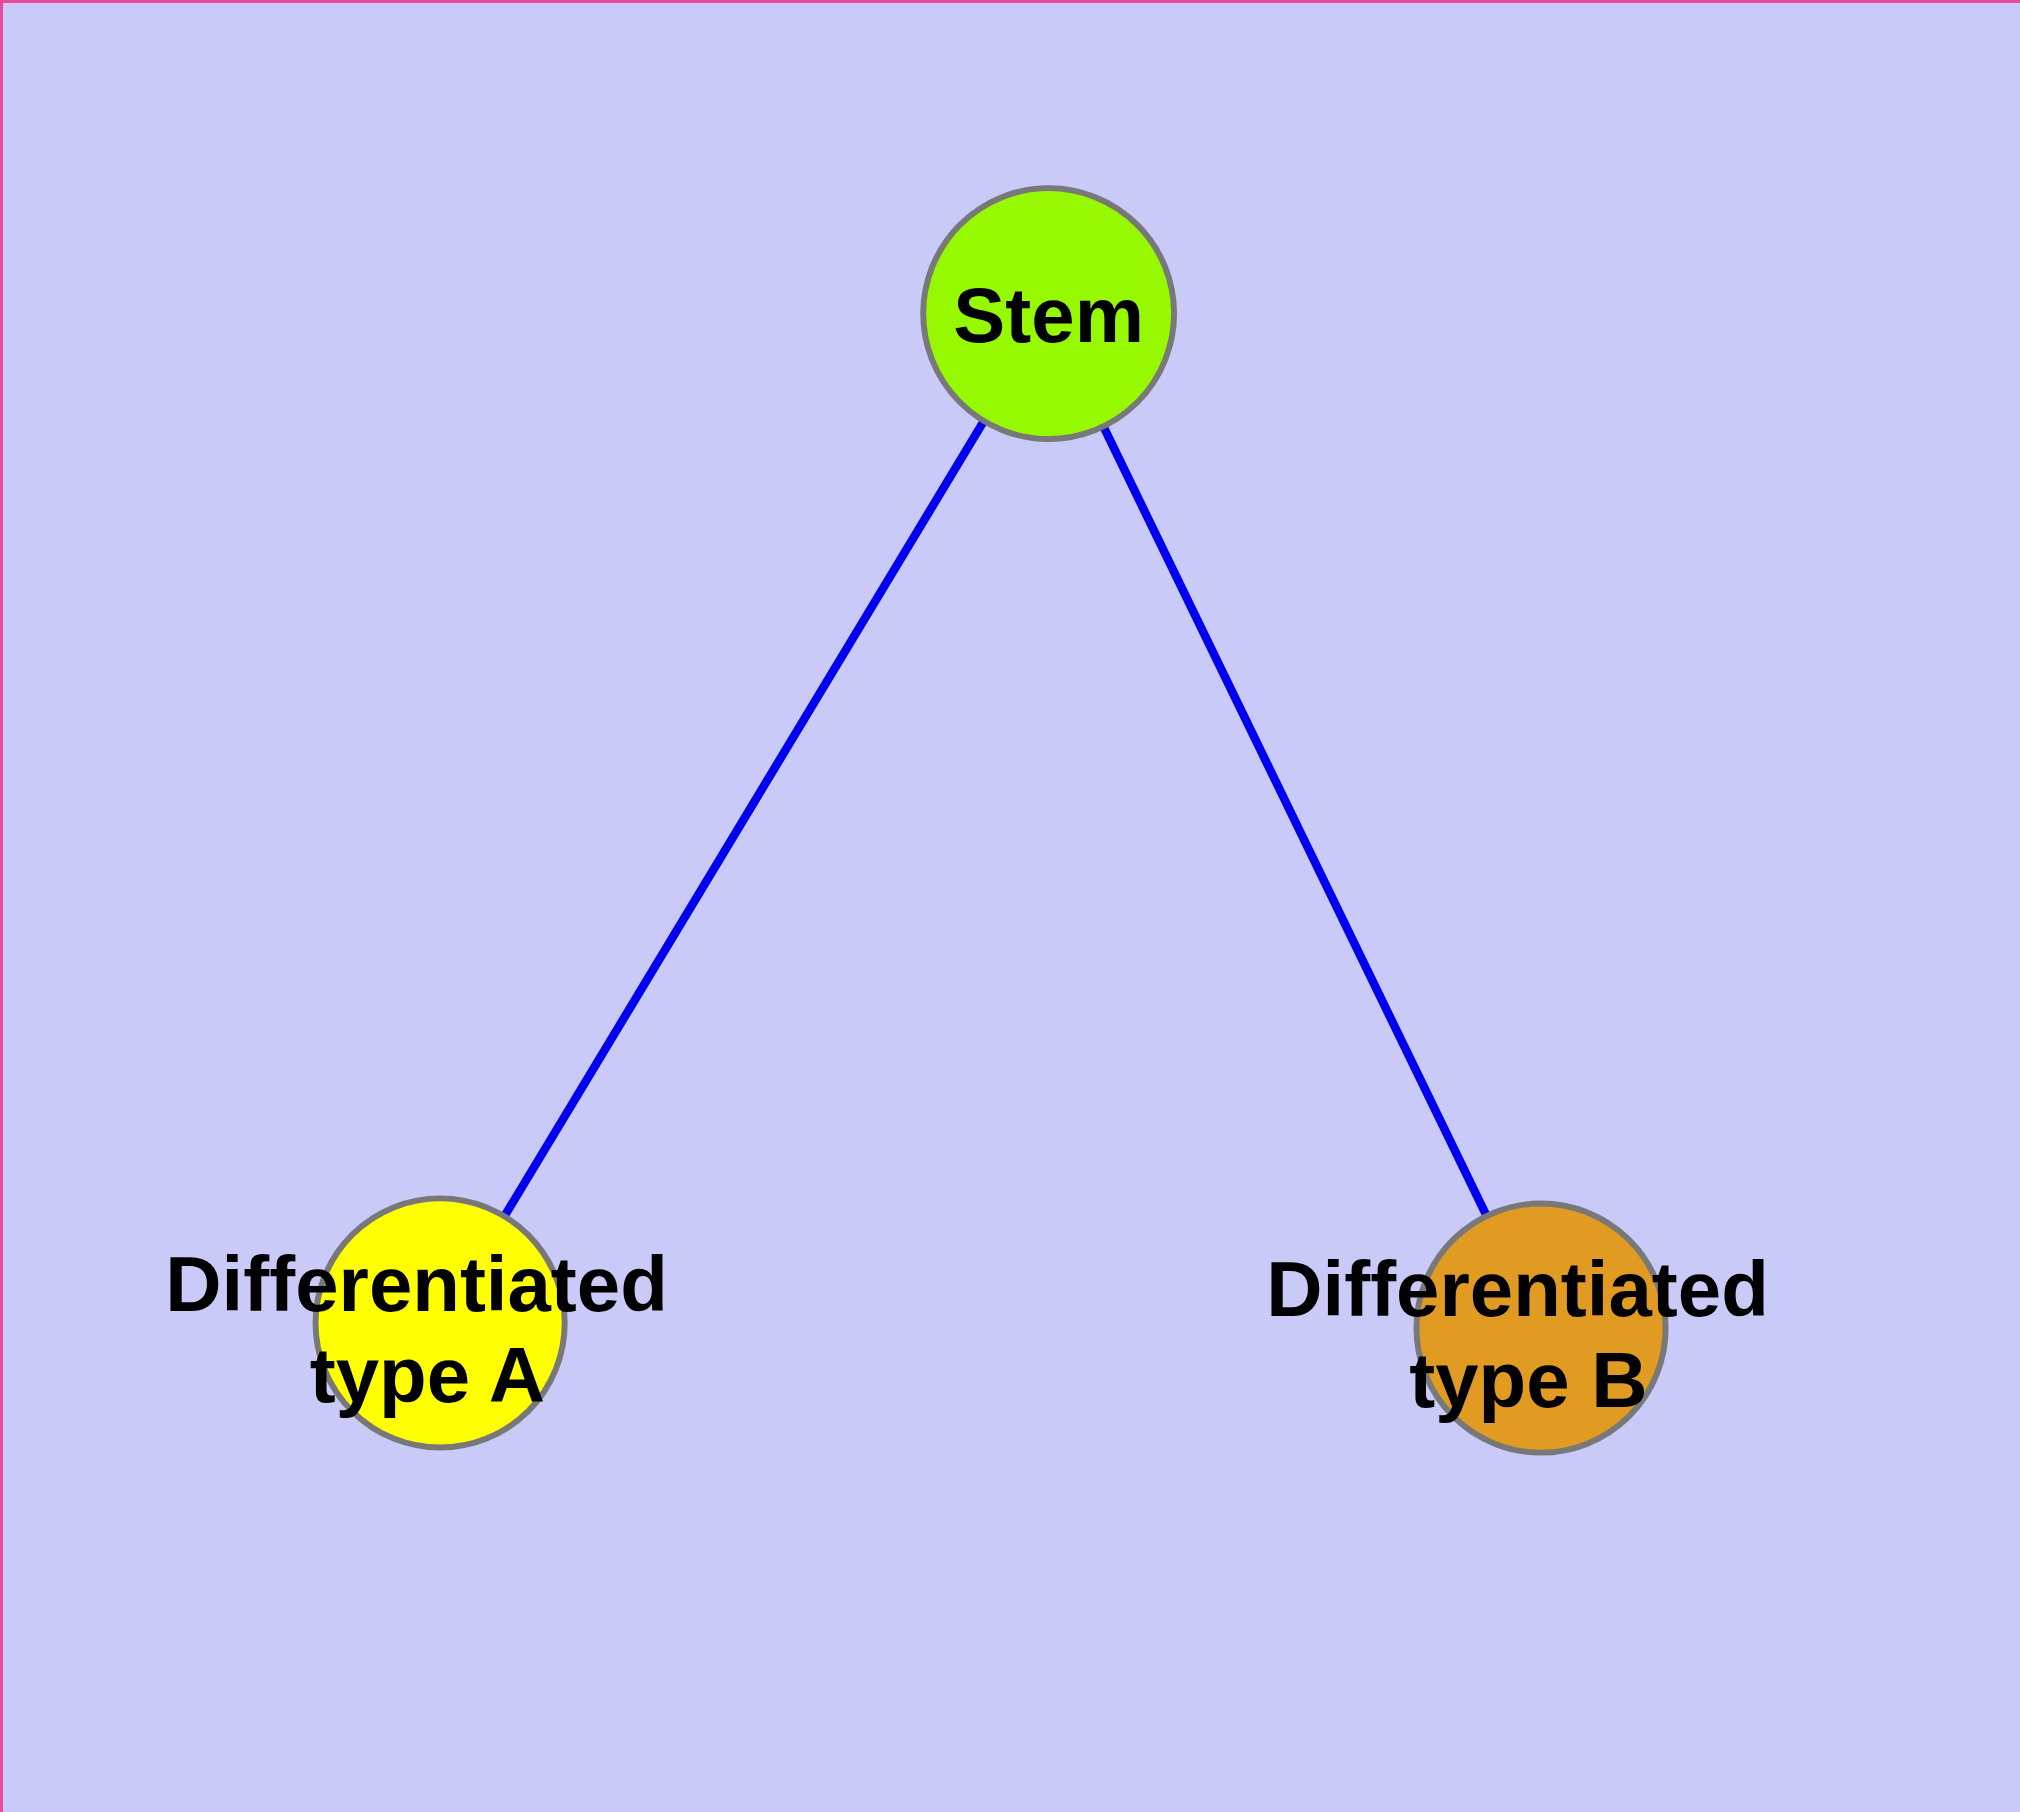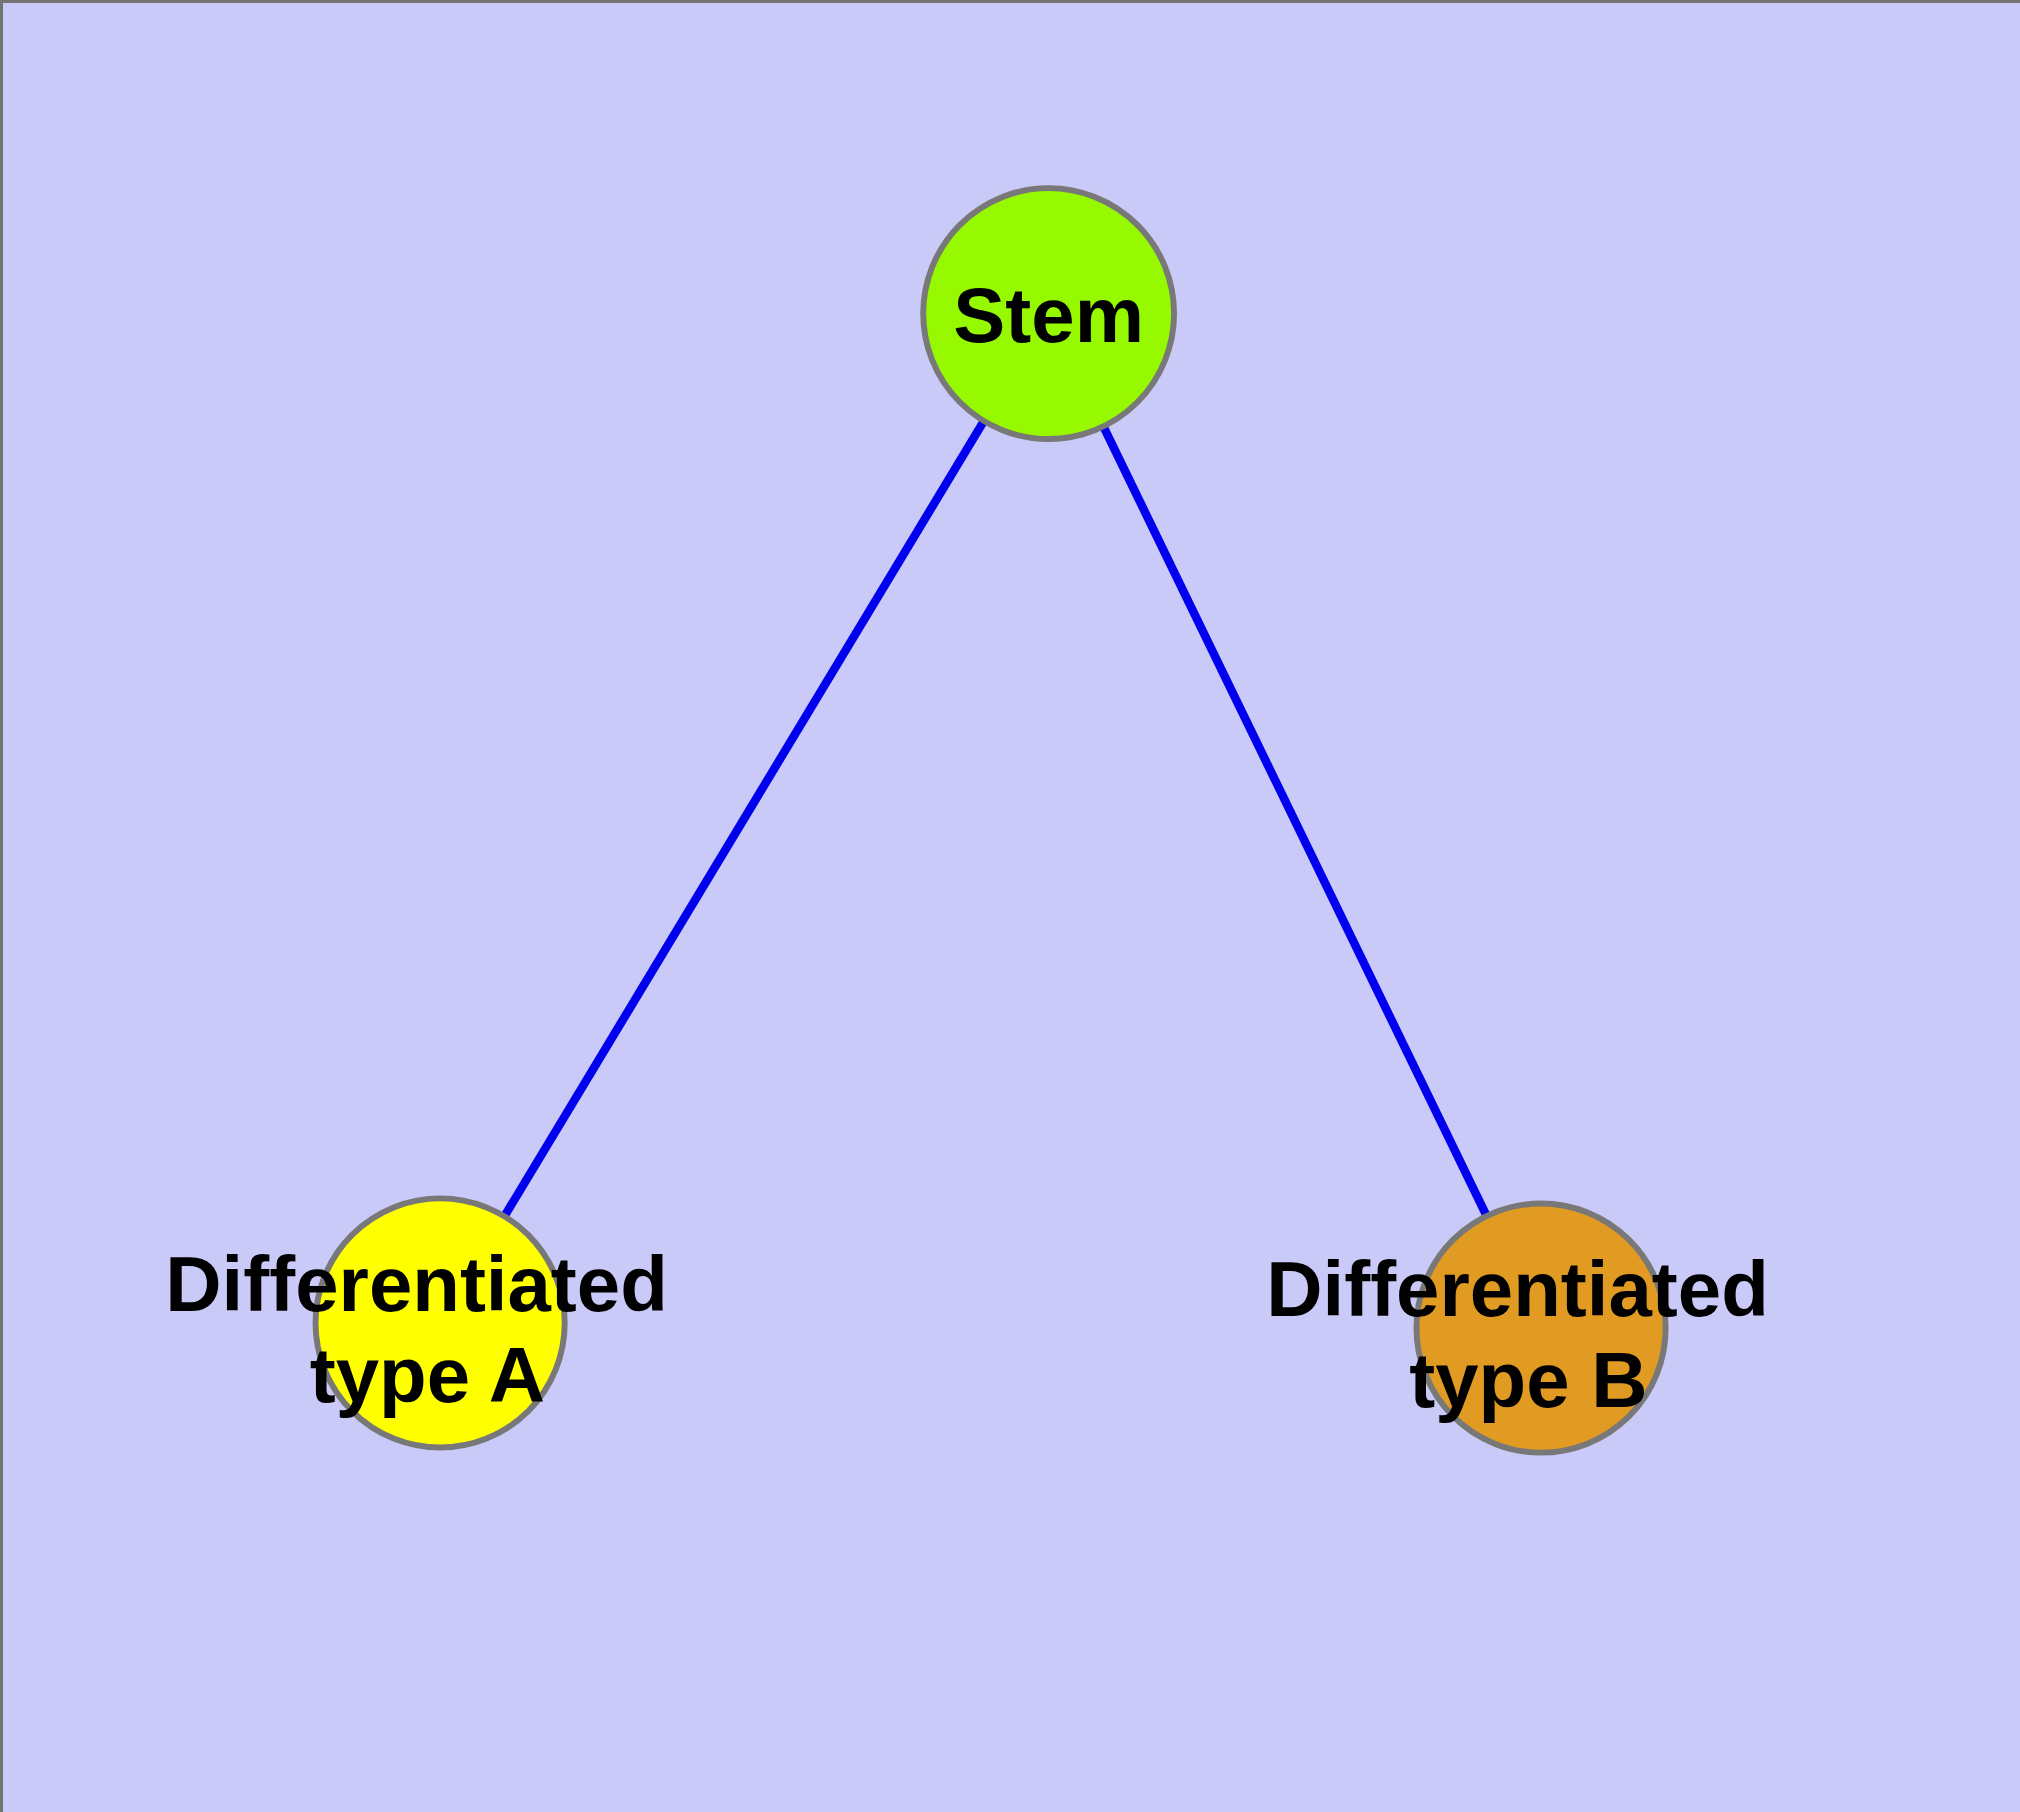--- a/index.html
+++ b/index.html
@@ -5,21 +5,21 @@
   html, body {
     margin: 0;
     padding: 0;
     background: #ffffff;
     font-family: "Liberation Sans", sans-serif;
   }
   .page {
     position: relative;
     width: 2021px;
     height: 1812px;
-    background: #737373;
+    background: #ec4899;
     overflow: hidden;
   }
   .canvas-bg {
     position: absolute;
     left: 2.5px;
     top: 3.4px;
     width: 2018px;
     height: 1809px;
     background: #cacaf8;
   }

